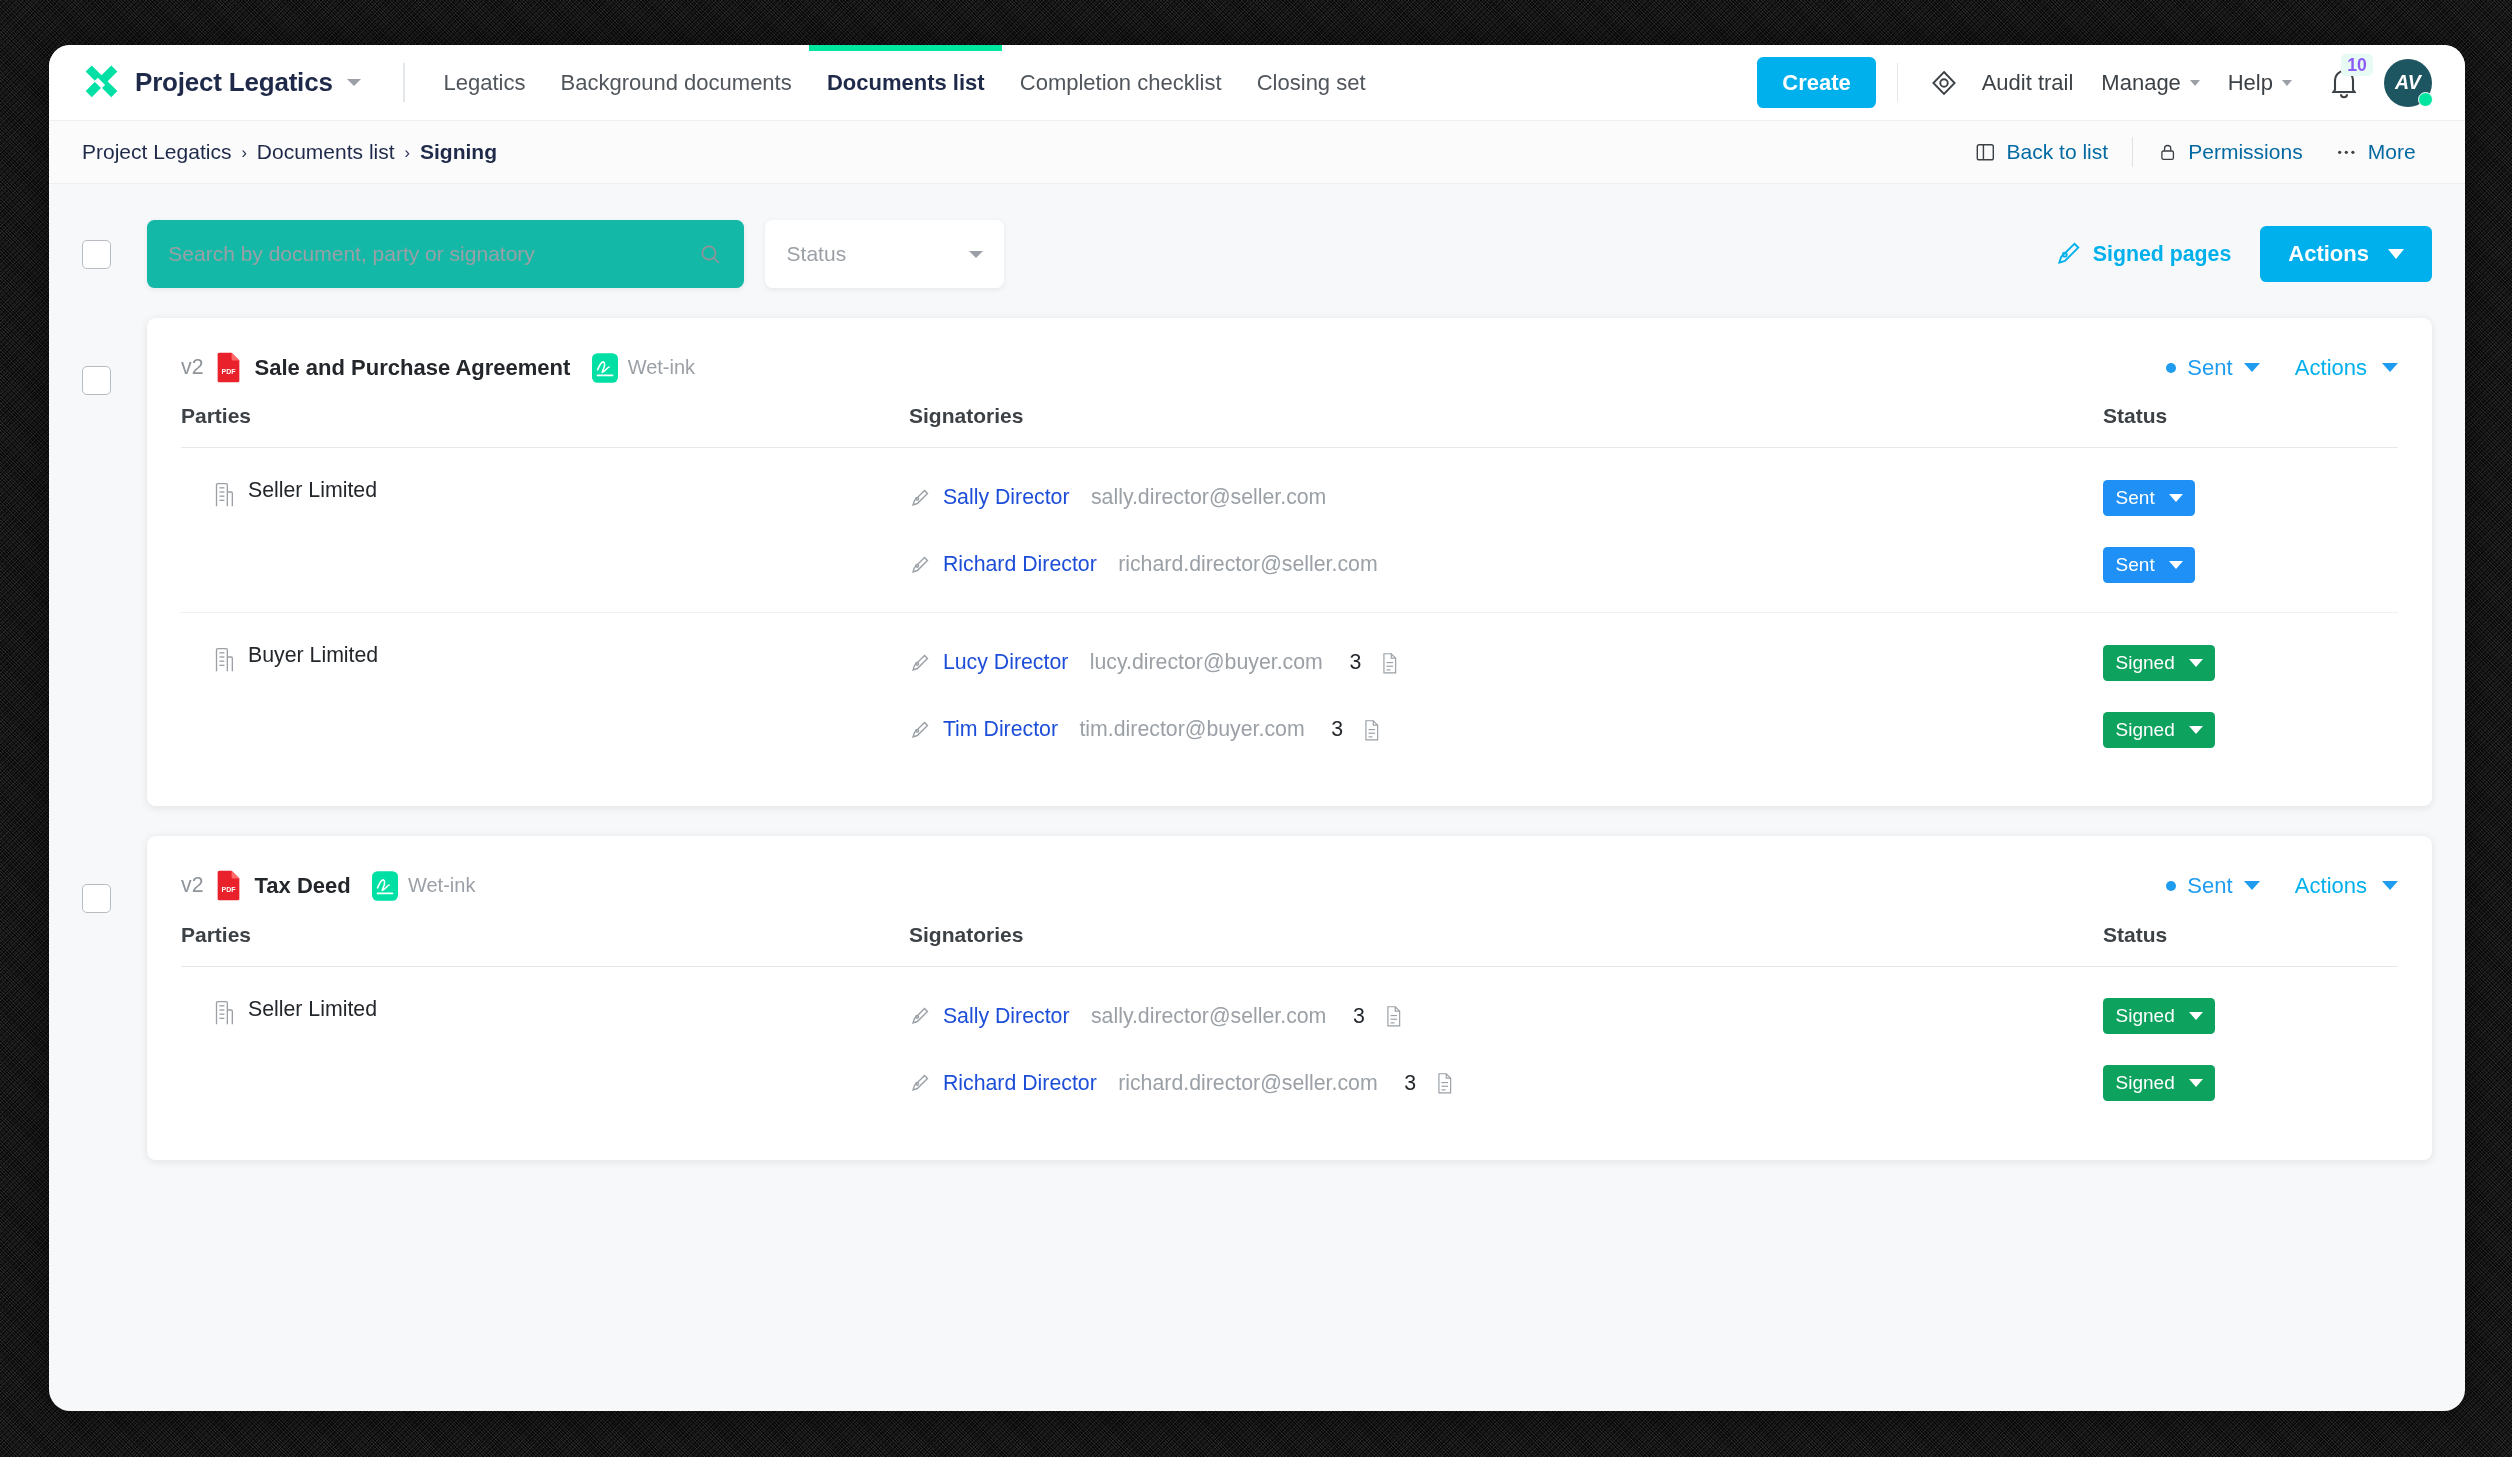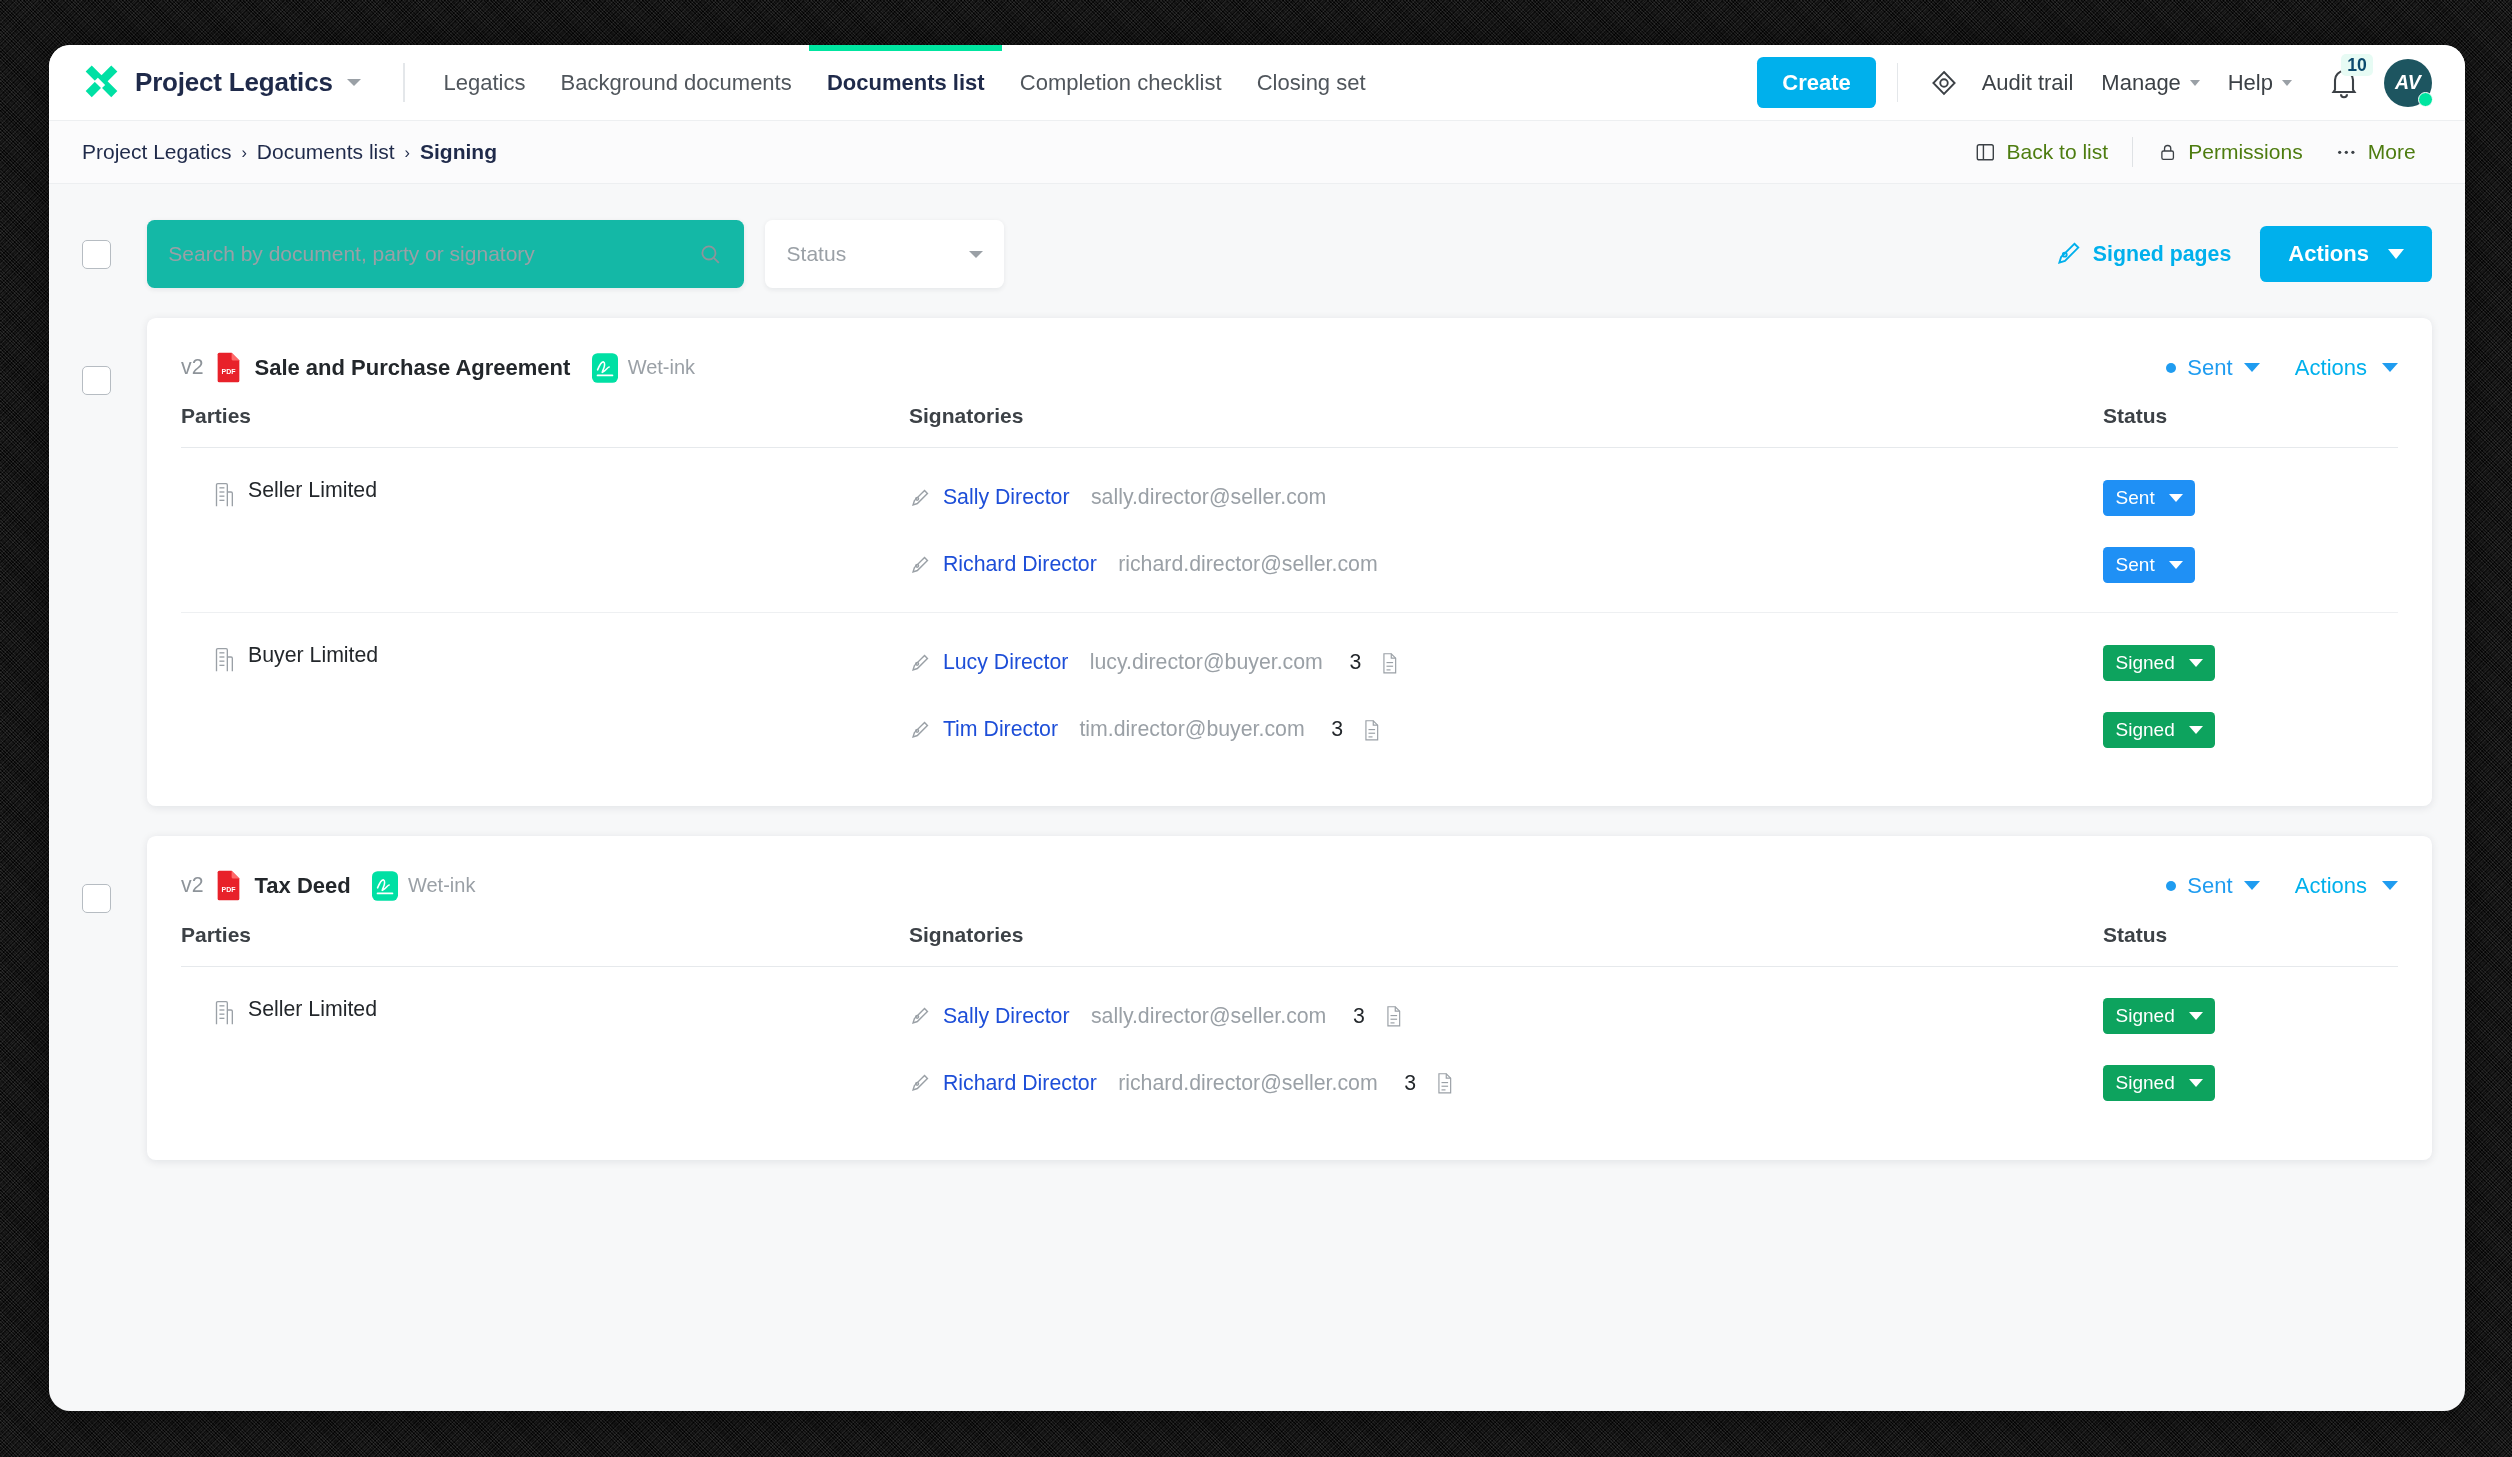--- a/index.html
+++ b/index.html
@@ -70,21 +70,21 @@
     border-radius: 6.3px; padding: 12.6px 25px; border: none; white-space: nowrap;
   }
   .icon-btn { display: flex; align-items: center; justify-content: center; width: 48px; height: 48px; }
   .nav-link {
     font-size: 22px; color: #3c4146; display: flex; align-items: center; gap: 8.8px;
     padding: 0 14px; white-space: nowrap;
   }
   .bell-wrap { position: relative; width: 53px; height: 53px; display:flex; align-items:center; justify-content:center; margin-left: 11.3px;}
   .bell-badge {
     position: absolute; top: -2.5px; left: 24px;
-    background: #e7fbf4; color: #0c4a6e; font-size: 17.6px; font-weight: bold;
+    background: #e7fbf4; color: #8b5cf6; font-size: 17.6px; font-weight: bold;
     border-radius: 5px; padding: 1.3px 6.3px; line-height: 1.15; text-align: center;
   }
   .avatar-wrap { position: relative; margin-left: 14px; font-style: italic; }
   .avatar {
     width: 48px; height: 48px; border-radius: 50%; background: #1d5560;
     color: #fff; font-size: 19.5px; font-weight: bold;
     display: flex; align-items: center; justify-content: center; letter-spacing: 0.3px;
   }
   .avatar-dot {
     position: absolute; right: -1.3px; bottom: 0px; width: 15px; height: 15px;
@@ -94,21 +94,21 @@
   
   .crumbbar {
     height: 64px; background: #fbfbfc; border-top: 1.3px solid #edeff1; border-bottom: 1.3px solid #edeff1;
     display: flex; align-items: center; padding: 0 33px;
   }
   .crumbs { display: flex; align-items: center; gap: 10px; font-size: 21px; color: #1f2a4a; }
   .crumb-sep { color: #1f2a4a; font-size: 16.3px; }
   .crumb.current { font-weight: bold; }
   .crumb-right { margin-left: auto; display: flex; align-items: center; }
   .crumb-action {
-    display: flex; align-items: center; gap: 10px; font-size: 21px; color: #4d7c0f;
+    display: flex; align-items: center; gap: 10px; font-size: 21px; color: #0369a1;
     padding: 0 16.3px; white-space: nowrap;
   }
   .crumb-vdiv { width: 1.3px; height: 30px; background: #dfe2e5; margin: 0 7.5px; }
   .toolbar { display: flex; align-items: center; padding: 36px 33px 0 33px; }
   .chk {
     width: 29px; height: 29px; border: 1.9px solid #b6bcc2; border-radius: 5px;
     background: #fff; flex: none;
   }
   .searchbox {
     margin-left: 36px; width: 597px; height: 68px; background: #14b8a6;

